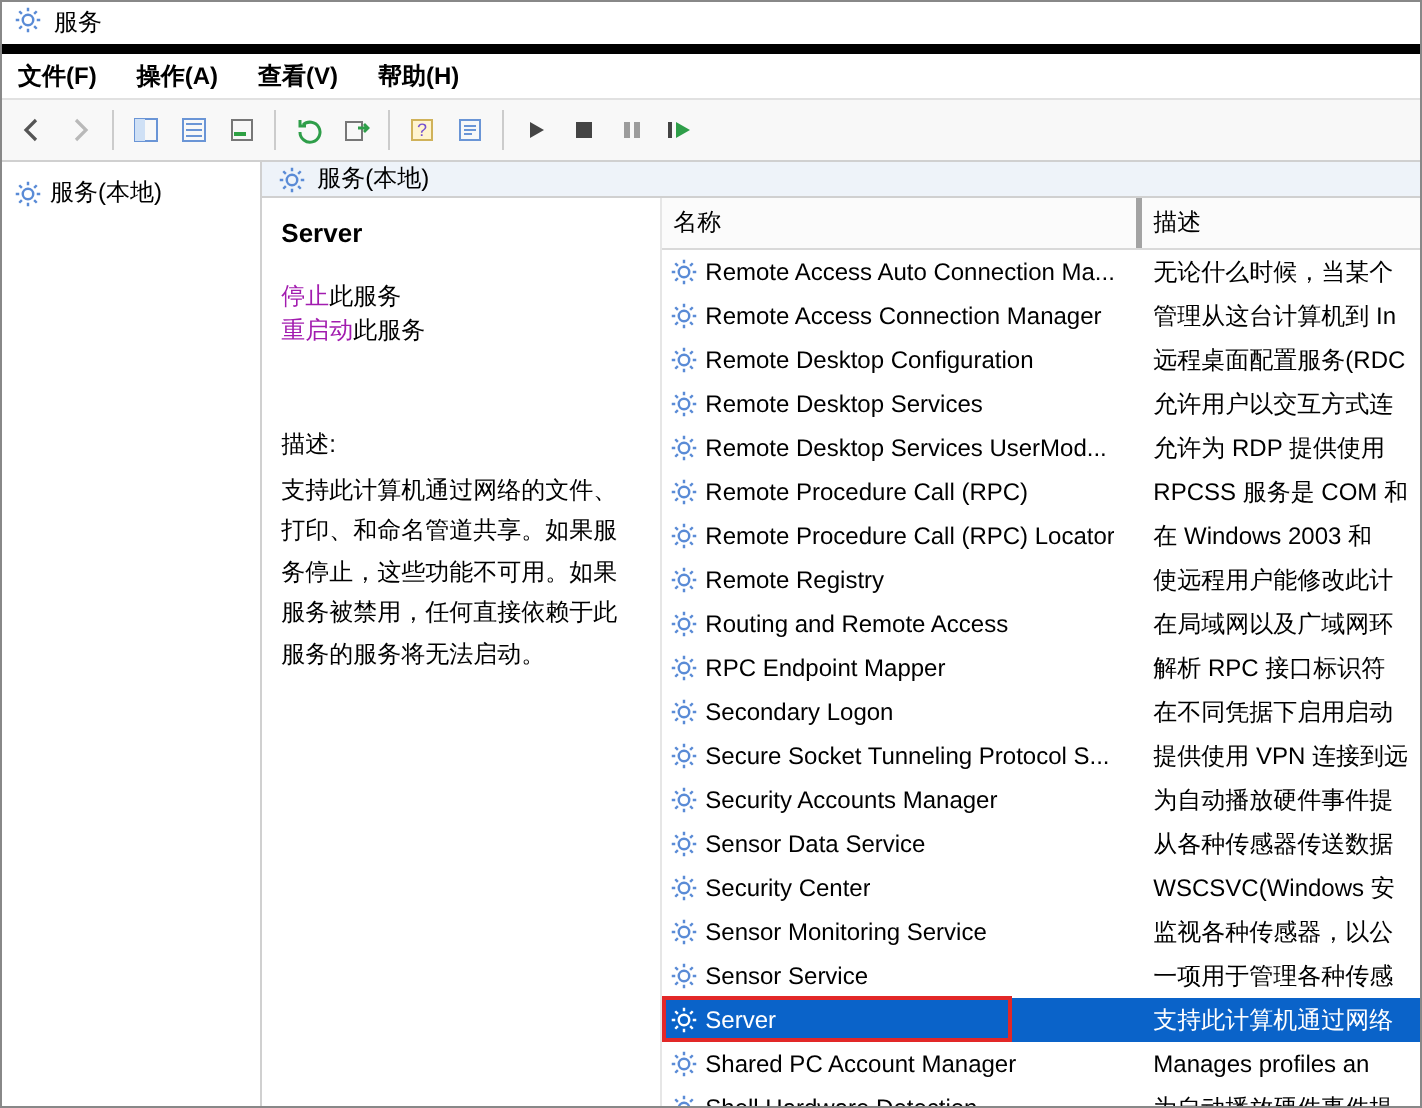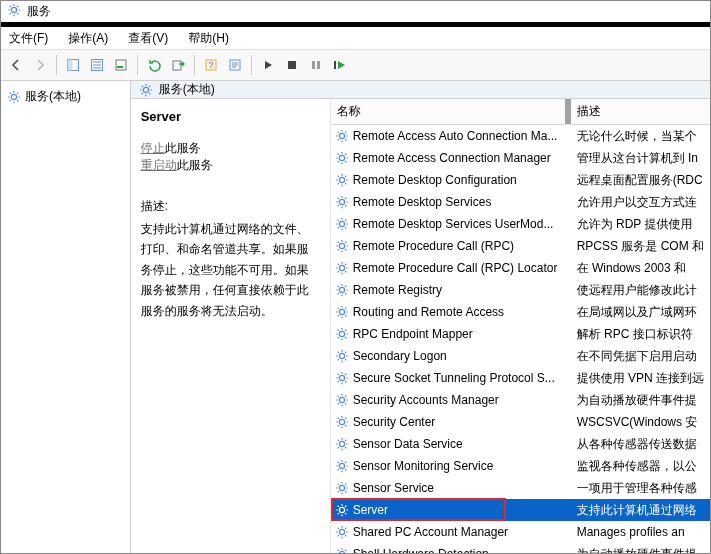--- a/index.html
+++ b/index.html
@@ -21,20 +21,21 @@
     background: #fff;
     border-bottom: 5px solid #000000;
   }
   .titlebar .gear { margin-right: 6px; }
   .menubar {
     height: 22px;
     display: flex;
     align-items: center;
     padding: 0 4px;
     gap: 12px;
+    font-weight: bold;
   }
   .menubar span { padding: 2px 4px; }
   .toolbar {
     height: 32px;
     display: flex;
     align-items: center;
     padding: 2px 4px;
     border-top: 1px solid #e1e1e1;
     border-bottom: 1px solid #d0d0d0;
     background: #f8f8f8;
@@ -75,32 +76,32 @@
   .rp-body {
     flex: 1;
     display: flex;
   }
   .detail-pane {
     width: 200px;
     border-right: 1px solid #e6e6e6;
     padding: 10px 10px;
   }
   .detail-pane .svc-name { font-weight: bold; margin-bottom: 16px; font-size: 13px; }
-  .detail-pane a { color: #737373; text-decoration: underline; cursor: pointer; }
-  .detail-pane .desc-label { margin-top: 24px; margin-bottom: 4px; }
+  .detail-pane a { color: #a21caf; cursor: pointer; }
+  .detail-pane .desc-label { margin-top: 40px; margin-bottom: 4px; }
   .detail-pane .desc-body { line-height: 1.7; }
 
   .list-pane { flex: 1; overflow: hidden; display: flex; flex-direction: column; }
   .list-header {
     display: flex;
     border-bottom: 1px solid #d9d9d9;
     background: #fbfbfb;
     font-weight: normal;
   }
-  .col-name { width: 240px; padding: 4px 6px; border-right: 6px solid #a3a3a3; }
+  .col-name { width: 240px; padding: 4px 6px; border-right: 3px solid #a3a3a3; }
   .col-desc { flex: 1; padding: 4px 6px; }
   .list-body { flex: 1; overflow: hidden; }
   .row {
     display: flex;
     align-items: center;
     height: 22px;
     white-space: nowrap;
     position: relative;
   }
   .row .cell-name { width: 240px; padding: 0 4px; display:flex; align-items:center; gap:4px; overflow:hidden;}
@@ -385,33 +386,33 @@
                 <span class="svc-txt">Security Accounts Manager</span>
               </div>
               <div class="cell-desc">为自动播放硬件事件提</div>
             </div>
             <div class="row">
               <div class="cell-name">
                 <svg class="gear-svg" viewBox="0 0 16 16">
                   <circle cx="8" cy="8" r="3" fill="none" stroke="#5a8bd6" stroke-width="1.4"></circle>
                   <path d="M8 1v2M8 13v2M1 8h2M13 8h2M3 3l1.5 1.5M11.5 11.5 13 13M3 13l1.5-1.5M11.5 4.5 13 3" stroke="#5a8bd6" stroke-width="1.4"></path>
                 </svg>
+                <span class="svc-txt">Sensor Data Service</span>
+              </div>
+              <div class="cell-desc">从各种传感器传送数据</div>
+            </div>
+            <div class="row">
+              <div class="cell-name">
+                <svg class="gear-svg" viewBox="0 0 16 16">
+                  <circle cx="8" cy="8" r="3" fill="none" stroke="#5a8bd6" stroke-width="1.4"></circle>
+                  <path d="M8 1v2M8 13v2M1 8h2M13 8h2M3 3l1.5 1.5M11.5 11.5 13 13M3 13l1.5-1.5M11.5 4.5 13 3" stroke="#5a8bd6" stroke-width="1.4"></path>
+                </svg>
                 <span class="svc-txt">Security Center</span>
               </div>
               <div class="cell-desc">WSCSVC(Windows 安</div>
-            </div>
-            <div class="row">
-              <div class="cell-name">
-                <svg class="gear-svg" viewBox="0 0 16 16">
-                  <circle cx="8" cy="8" r="3" fill="none" stroke="#5a8bd6" stroke-width="1.4"></circle>
-                  <path d="M8 1v2M8 13v2M1 8h2M13 8h2M3 3l1.5 1.5M11.5 11.5 13 13M3 13l1.5-1.5M11.5 4.5 13 3" stroke="#5a8bd6" stroke-width="1.4"></path>
-                </svg>
-                <span class="svc-txt">Sensor Data Service</span>
-              </div>
-              <div class="cell-desc">从各种传感器传送数据</div>
             </div>
             <div class="row">
               <div class="cell-name">
                 <svg class="gear-svg" viewBox="0 0 16 16">
                   <circle cx="8" cy="8" r="3" fill="none" stroke="#5a8bd6" stroke-width="1.4"></circle>
                   <path d="M8 1v2M8 13v2M1 8h2M13 8h2M3 3l1.5 1.5M11.5 11.5 13 13M3 13l1.5-1.5M11.5 4.5 13 3" stroke="#5a8bd6" stroke-width="1.4"></path>
                 </svg>
                 <span class="svc-txt">Sensor Monitoring Service</span>
               </div>
               <div class="cell-desc">监视各种传感器，以公</div>

